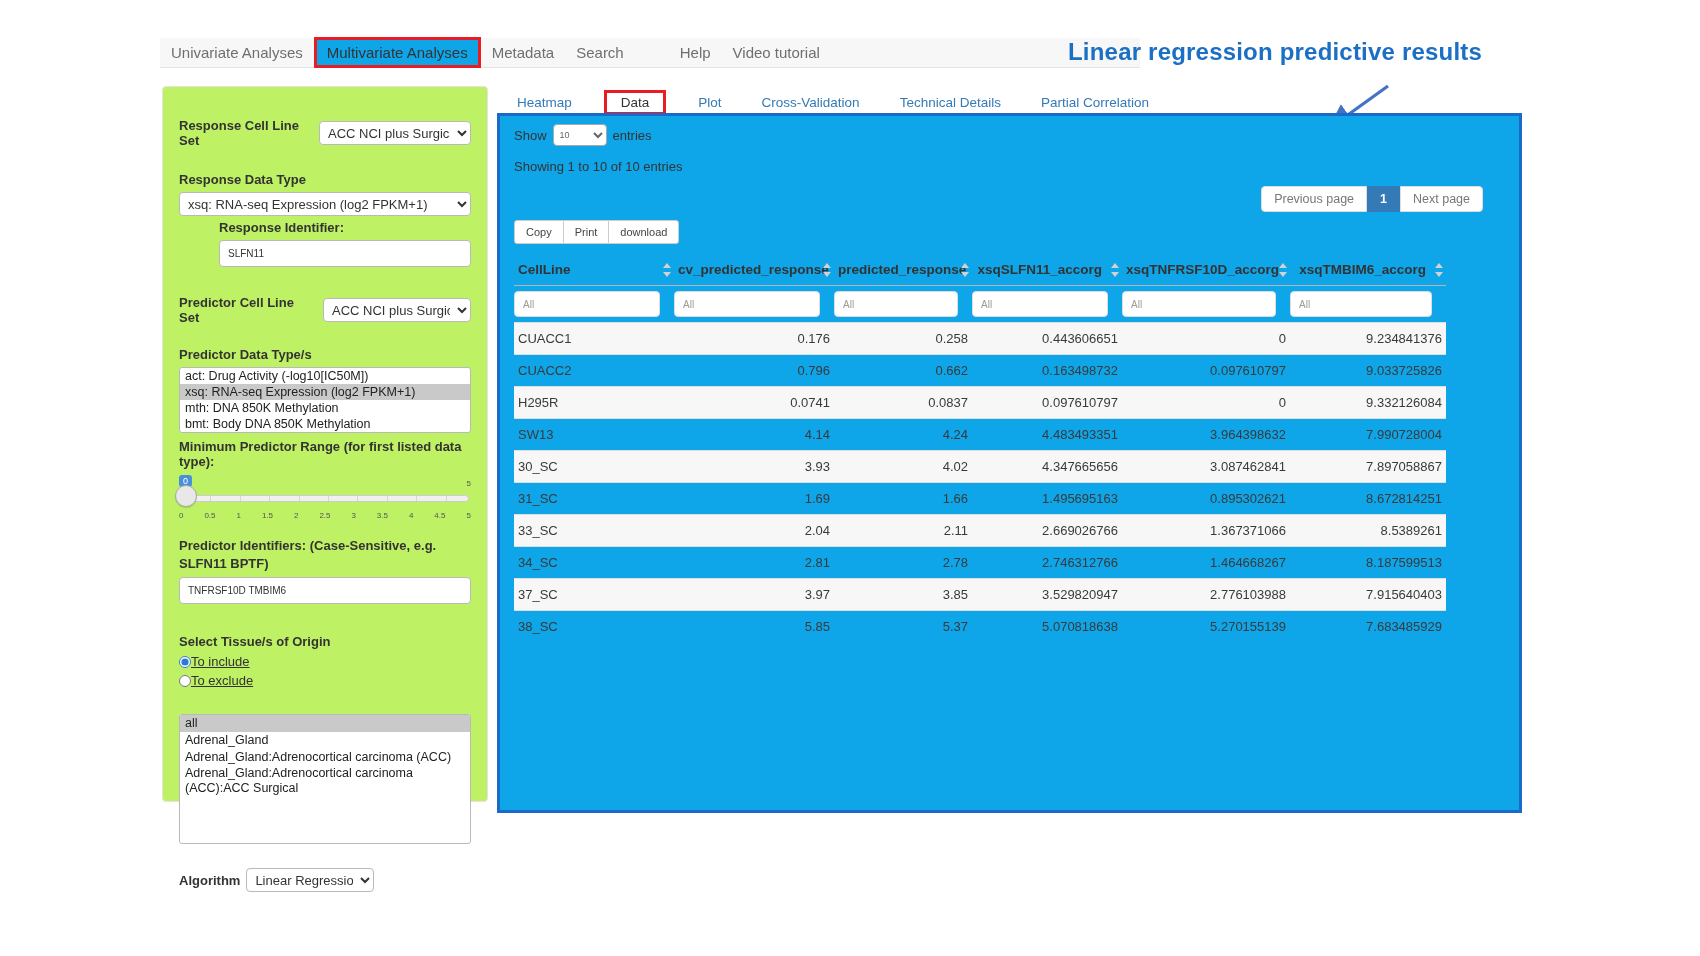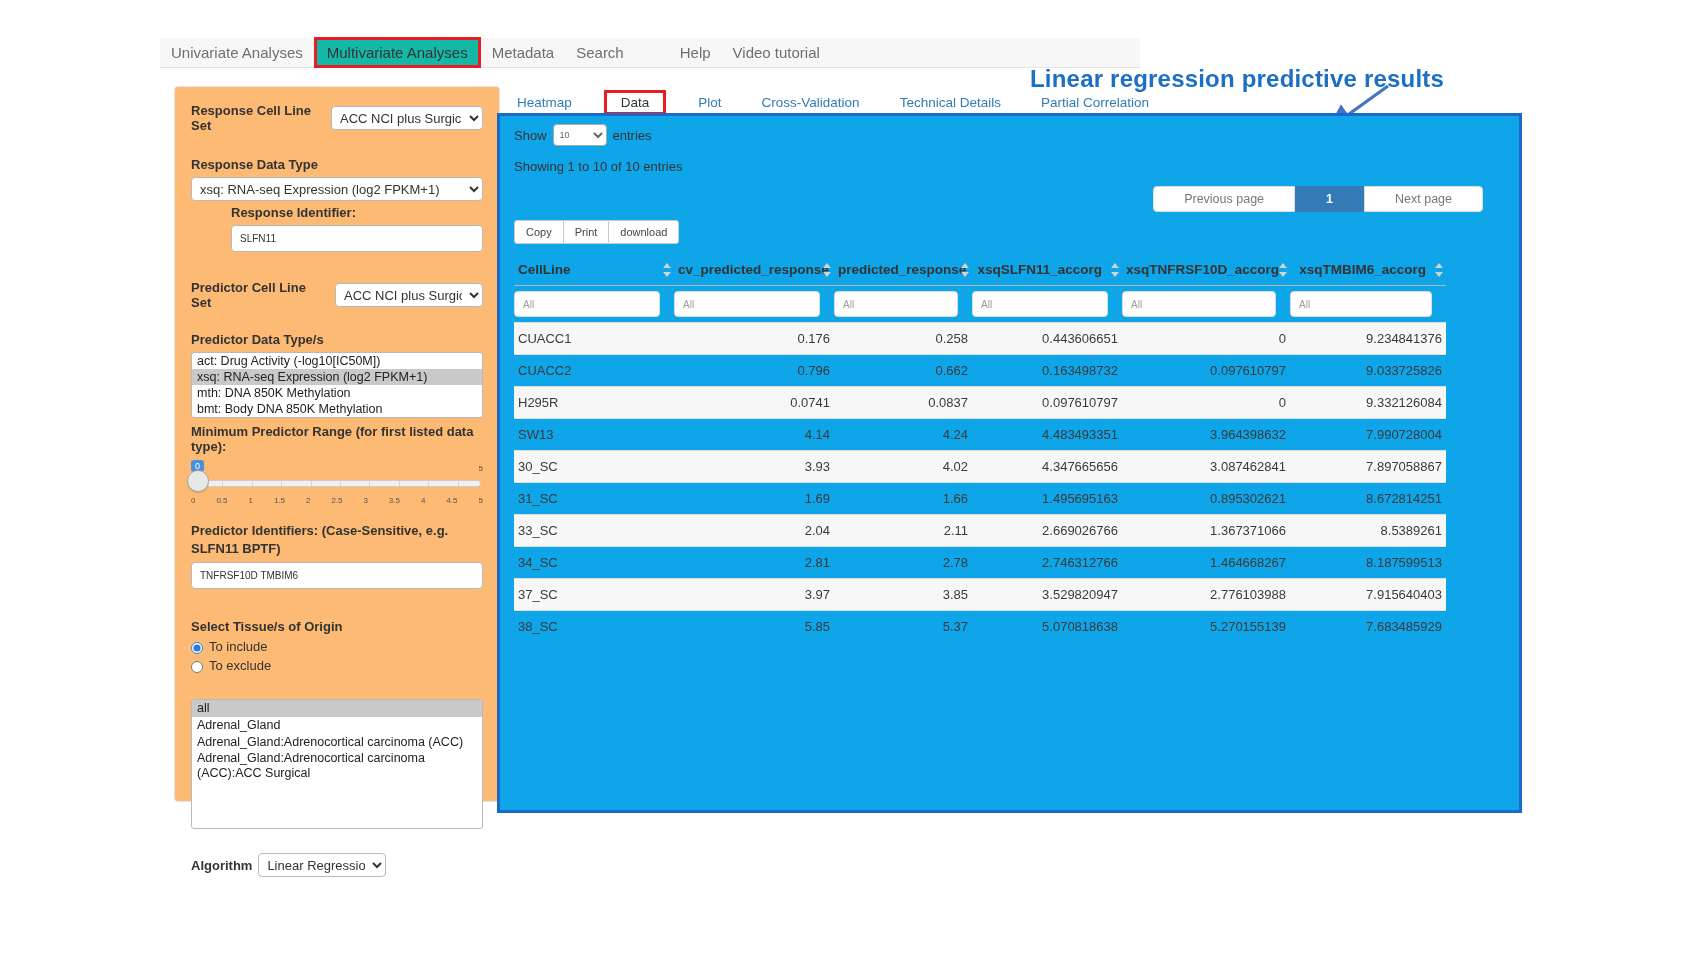--- a/index.html
+++ b/index.html
@@ -2,40 +2,40 @@
 <html><head>
 <meta charset="utf-8">
 <style>
   * { box-sizing: border-box; margin: 0; padding: 0; }
   html,body { width:1700px; height:956px; background:#ffffff; font-family:"Liberation Sans","DejaVu Sans",sans-serif; color:#333; }
   #stage { position:relative; width:1548px; height:956px; overflow:hidden; background:#fff; }
 
   
   .navbar { position:absolute; left:160px; top:38px; width:980px; height:30px; background:#f7f7f7; border-bottom:1px solid #e3e3e3; display:flex; align-items:center; }
   .nav-item { font-size:15px; color:#6f6f6f; padding:5px 11px; cursor:pointer; white-space:nowrap; }
-  .nav-item.active { color:#333; background:#14b8a6; border:3px solid #ea1c23; padding:4px 10px; }
+  .nav-item.active { color:#333; background:#0ea5e9; border:3px solid #ea1c23; padding:4px 10px; }
   .nav-gap { width:34px; }
 
   
-  .annotation { position:absolute; left:1030px; top:38px; width:440px; font-size:24px; font-weight:bold; color:#1b6fc4; letter-spacing:.2px;margin-top:27px; }
+  .annotation { position:absolute; left:1068px; top:38px; width:440px; font-size:24px; font-weight:bold; color:#1b6fc4; letter-spacing:.2px; }
   .annotation-arrow { position:absolute; left:1316px; top:80px; }
 
   
-  .sidebar { position:absolute; left:174px; top:86px; width:326px; height:716px; background:#fdba74; border:1px solid #e3e3e3; border-radius:4px; padding:16px 16px; font-size:13px; }
+  .sidebar { position:absolute; left:162px; top:86px; width:326px; height:716px; background:#bef264; border:1px solid #e3e3e3; border-radius:4px; padding:31px 16px; font-size:13px; }
   .fld-label { font-weight:bold; color:#333; margin-bottom:5px; display:block; }
   .inline-row { display:flex; align-items:center; gap:6px; }
   select, input[type=text] { font-family:inherit; background:#fff; border:1px solid #b9b9b9; border-radius:4px; color:#333; }
   .sel-inline { font-size:13px; height:24px; padding:1px 4px; width:152px; }
   .sel-full { font-size:13px; height:24px; padding:1px 4px; width:100%; }
   .txt-full { font-size:10px; height:27px; padding:4px 8px; width:100%; color:#555; }
   .listbox { background:#fff; border:1px solid #b9b9b9; border-radius:3px; width:100%; overflow:hidden; }
   .listbox .opt { font-size:12.5px; padding:1px 5px; white-space:nowrap; color:#222; }
   .listbox.wrap .opt { white-space:normal; line-height:1.18; }
   .listbox .opt.selected { background:#c9c9c9; }
-  .radio-row { display:flex; align-items:flex-end; gap:6px; margin:4px 0; font-size:13px; color:#333; }
+  .radio-row { display:flex; align-items:center; margin:4px 0; font-size:13px; color:#333;text-decoration:underline; }
   input[type=radio] { accent-color:#2e7ad1; width:12px; height:12px; }
 
   
   .slider-wrap { position:relative; margin-top:8px; height:46px; }
   .slider-badge { position:absolute; left:0; top:-2px; background:#4a90d9; color:#fff; font-size:9px; padding:1px 4px; border-radius:3px; }
   .slider-max { position:absolute; right:0; top:2px; font-size:8px; color:#555; }
   .slider-track { position:absolute; left:2px; right:2px; top:18px; height:7px; background:#f0f0f0; border:1px solid #ccc; border-radius:4px;
                   background-image:repeating-linear-gradient(to right,transparent 0 28.4px,#d5d5d5 28.4px 29.4px); }
   .slider-handle { position:absolute; left:-4px; top:8px; width:22px; height:22px; background:#e8e8e8; border:1px solid #aaa; border-radius:50%; box-shadow:0 1px 1px rgba(0,0,0,.15); }
   .slider-ticks { position:absolute; left:0; right:0; top:34px; display:flex; justify-content:space-between; font-size:8px; color:#555; }
@@ -44,21 +44,21 @@
   .tabs { position:absolute; left:505px; top:90px; display:flex; align-items:center; font-size:13.5px;gap:16px; }
   .tab { color:#337ab7; padding:4px 12px; cursor:pointer; white-space:nowrap; }
   .tab.active { color:#333; border:3px solid #ea1c23; padding:2px 14px; margin:0 4px; }
 
   
   .panel { position:absolute; left:497px; top:113px; width:1025px; height:700px; border:3px solid #1b6ac9; background:#0ea5e9; padding:8px 14px 14px 14px; }
   .show-row { display:flex; align-items:center; gap:6px; font-size:13px; color:#333; }
   .sel-show { font-size:9px; height:22px; width:54px; padding:1px 2px; color:#666; border-color:#aaa; }
   .info-line { font-size:13px; color:#333; margin-top:13px; }
   .pagination { display:flex; justify-content:flex-end; margin:12px 22px 0 0; }
-  .page-btn { font-size:12.5px; color:#777; background:#fff; border:1px solid #ddd; padding:5px 30px; cursor:pointer; }
+  .page-btn { font-size:12.5px; color:#777; background:#fff; border:1px solid #ddd; padding:5px 12px; cursor:pointer; }
   .page-btn:first-child { border-radius:4px 0 0 4px; }
   .page-btn:last-child { border-radius:0 4px 4px 0; }
   .page-btn.current { background:#337ab7; border-color:#337ab7; color:#fff; font-weight:bold; }
   .export-group { display:flex; margin-top:8px; }
   .export-btn { font-size:11px; color:#444; background:#fff; border:1px solid #ccc; padding:5px 11px; margin-right:-1px; cursor:pointer; }
   .export-btn:first-child { border-radius:3px 0 0 3px; }
   .export-btn:last-child { border-radius:0 3px 3px 0; }
 
   
   table.dt { border-collapse:collapse; table-layout:fixed; width:932px; margin-top:10px; }

